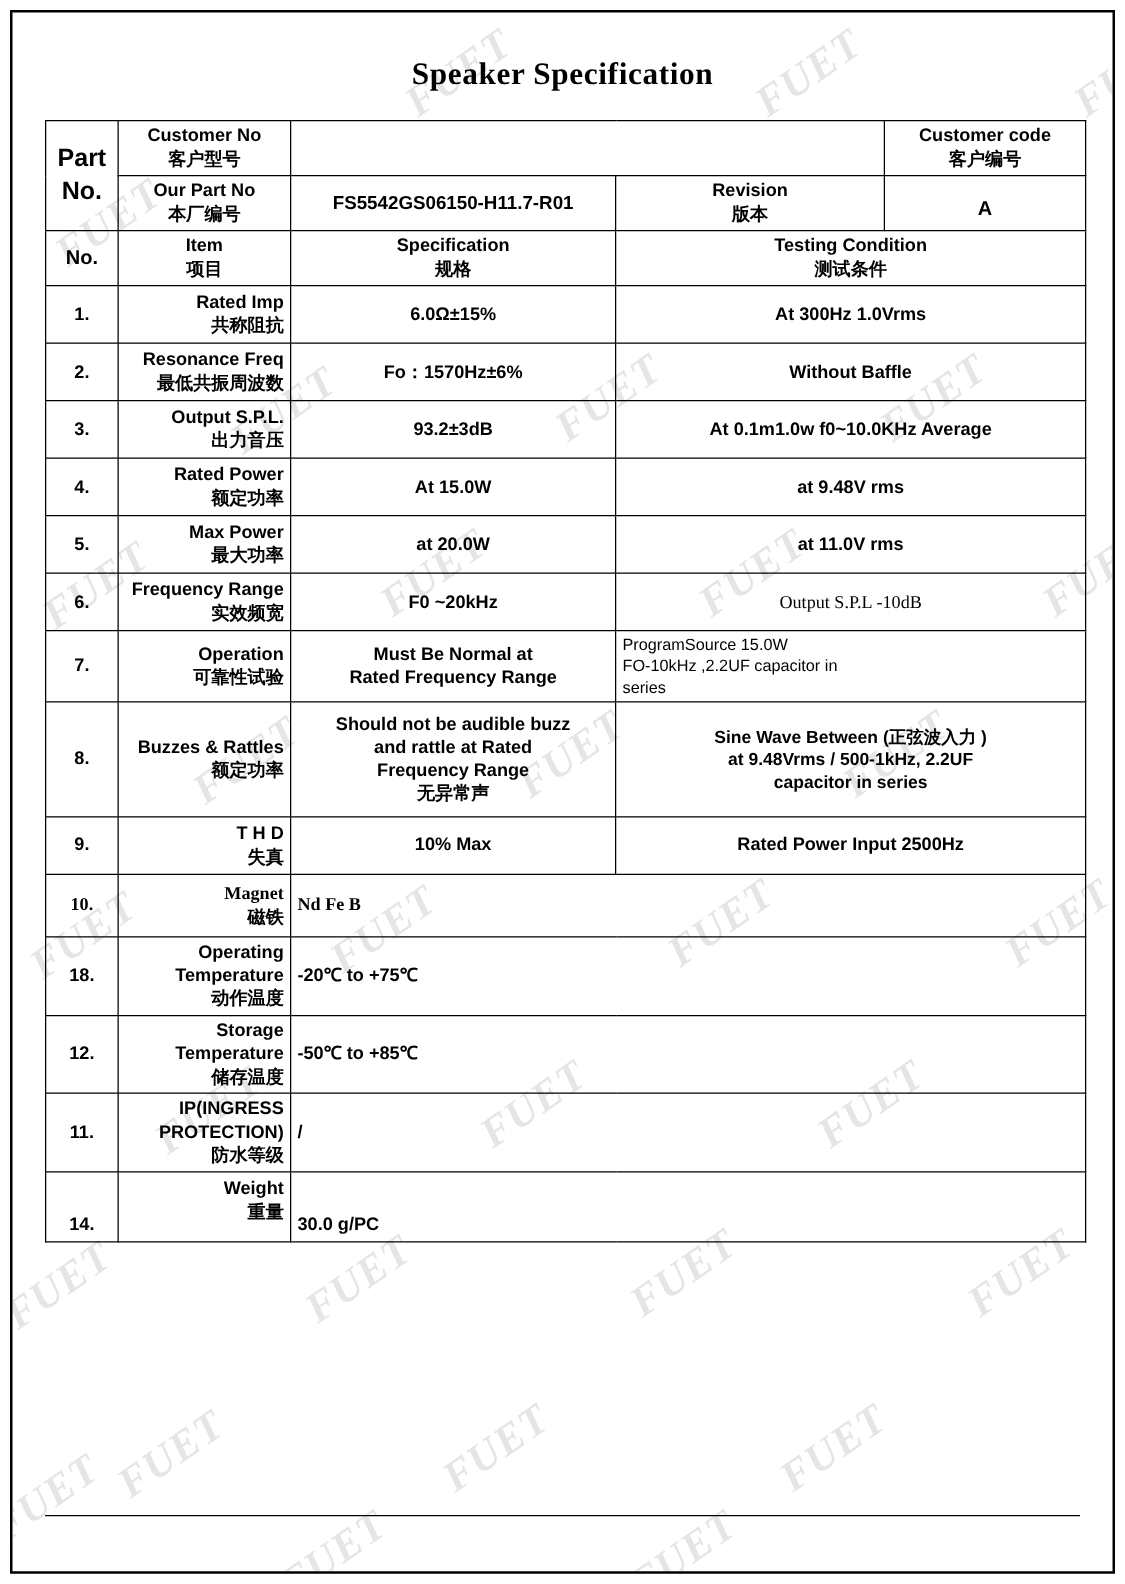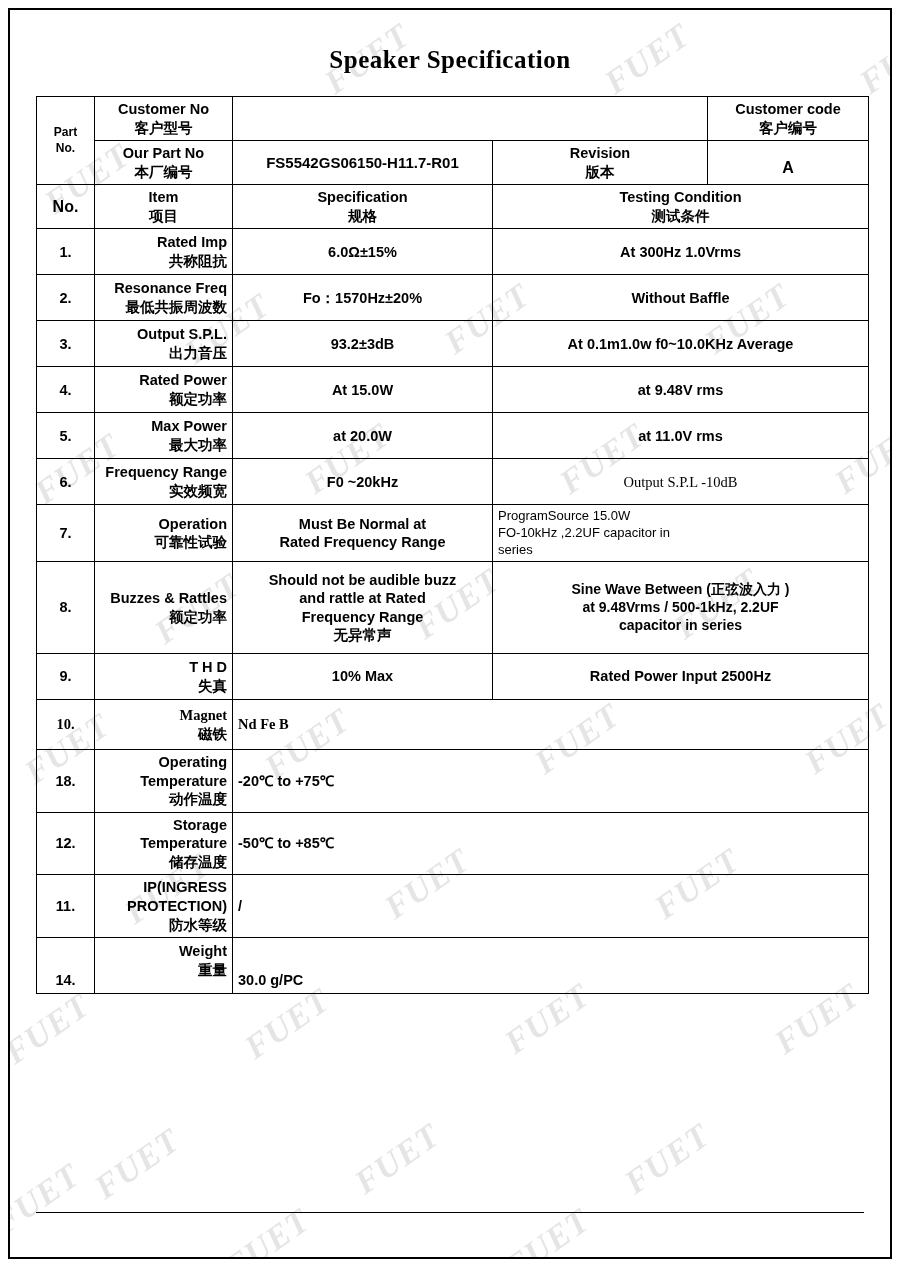--- a/index.html
+++ b/index.html
@@ -150,21 +150,21 @@
       <colgroup>
         <col style="width:58px">
         <col style="width:138px">
         <col style="width:260px">
         <col style="width:215px">
         <col style="width:161px">
       </colgroup>
       <tbody>
 
         <tr>
-          <td rowspan="2" class="c-center bold" style="font-size:12px;">
+          <td rowspan="2" class="c-center bold" style="font-size:20px;">
             <span>Part</span><br>
             <span>No.</span>
           </td>
           <td class="c-center bold">
             <span>Customer No</span>
             <span class="cn">客户型号</span>
           </td>
           <td colspan="2" class="c-center"></td>
           <td class="c-center bold">
             <span>Customer code</span>
@@ -209,21 +209,21 @@
           <td class="c-center bold">6.0Ω±15%</td>
           <td colspan="2" class="c-center bold">At 300Hz 1.0Vrms</td>
         </tr>
 
         <tr style="height:46px;">
           <td class="num-cell">2.</td>
           <td class="item-cell">
             <span>Resonance Freq</span>
             <span class="cn">最低共振周波数</span>
           </td>
-          <td class="c-center bold">Fo：1570Hz±20%</td>
+          <td class="c-center bold">Fo：1570Hz±6%</td>
           <td colspan="2" class="c-center bold">Without Baffle</td>
         </tr>
 
         <tr style="height:46px;">
           <td class="num-cell">3.</td>
           <td class="item-cell">
             <span>Output S.P.L.</span>
             <span class="cn">出力音压</span>
           </td>
           <td class="c-center bold">93.2±3dB</td>

